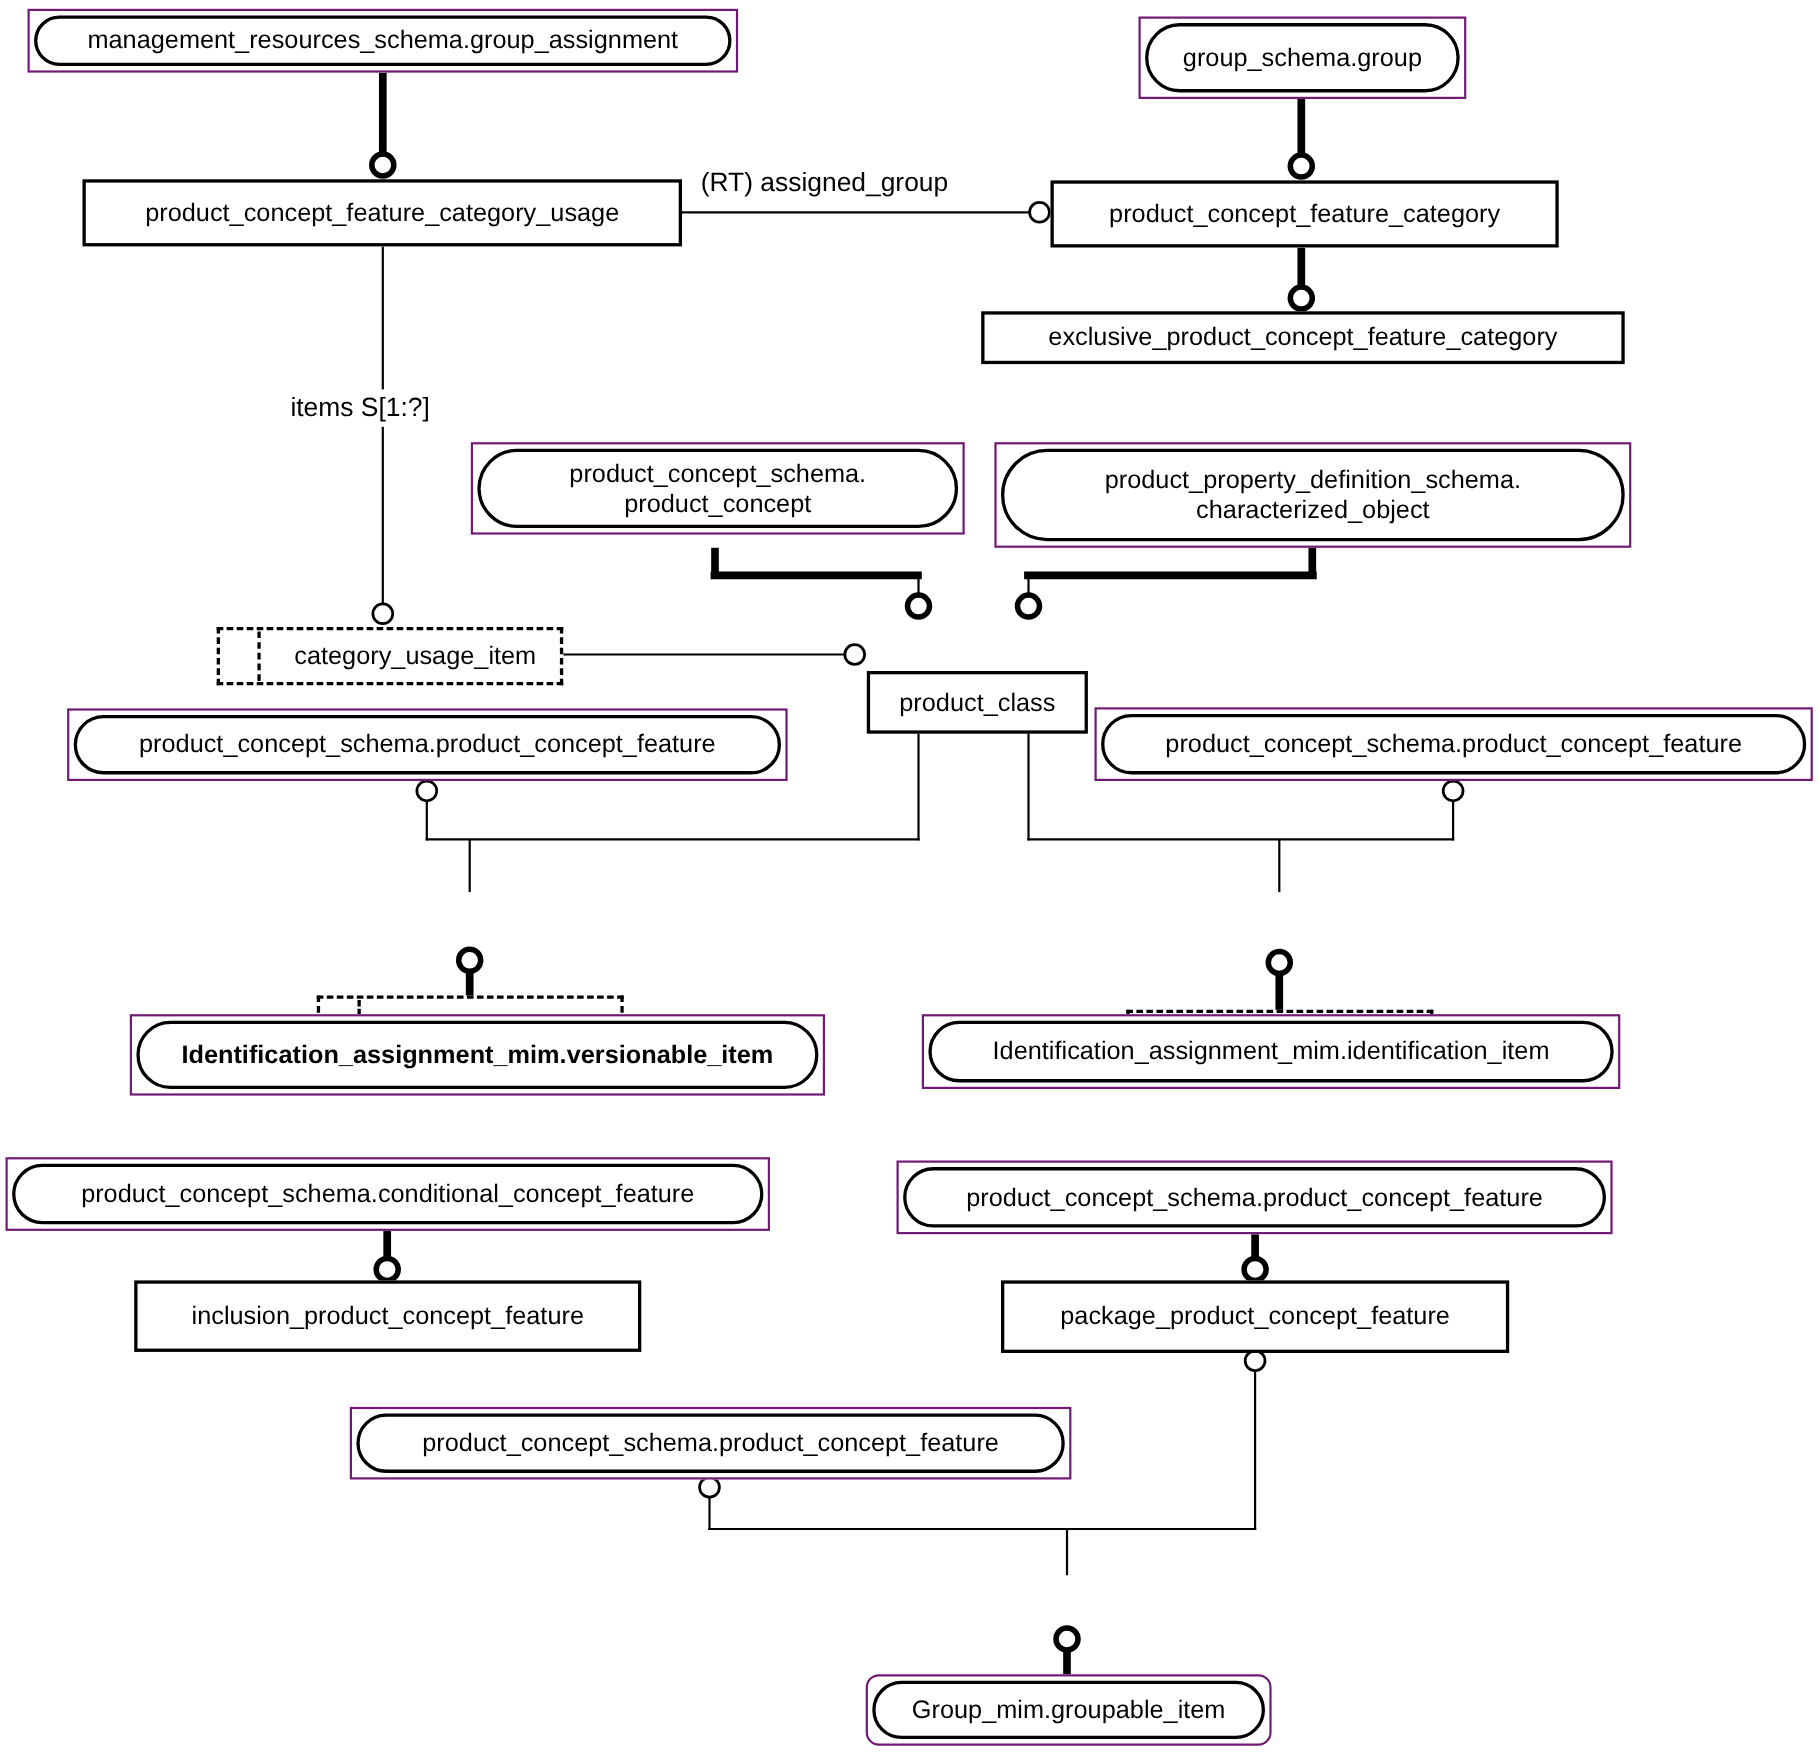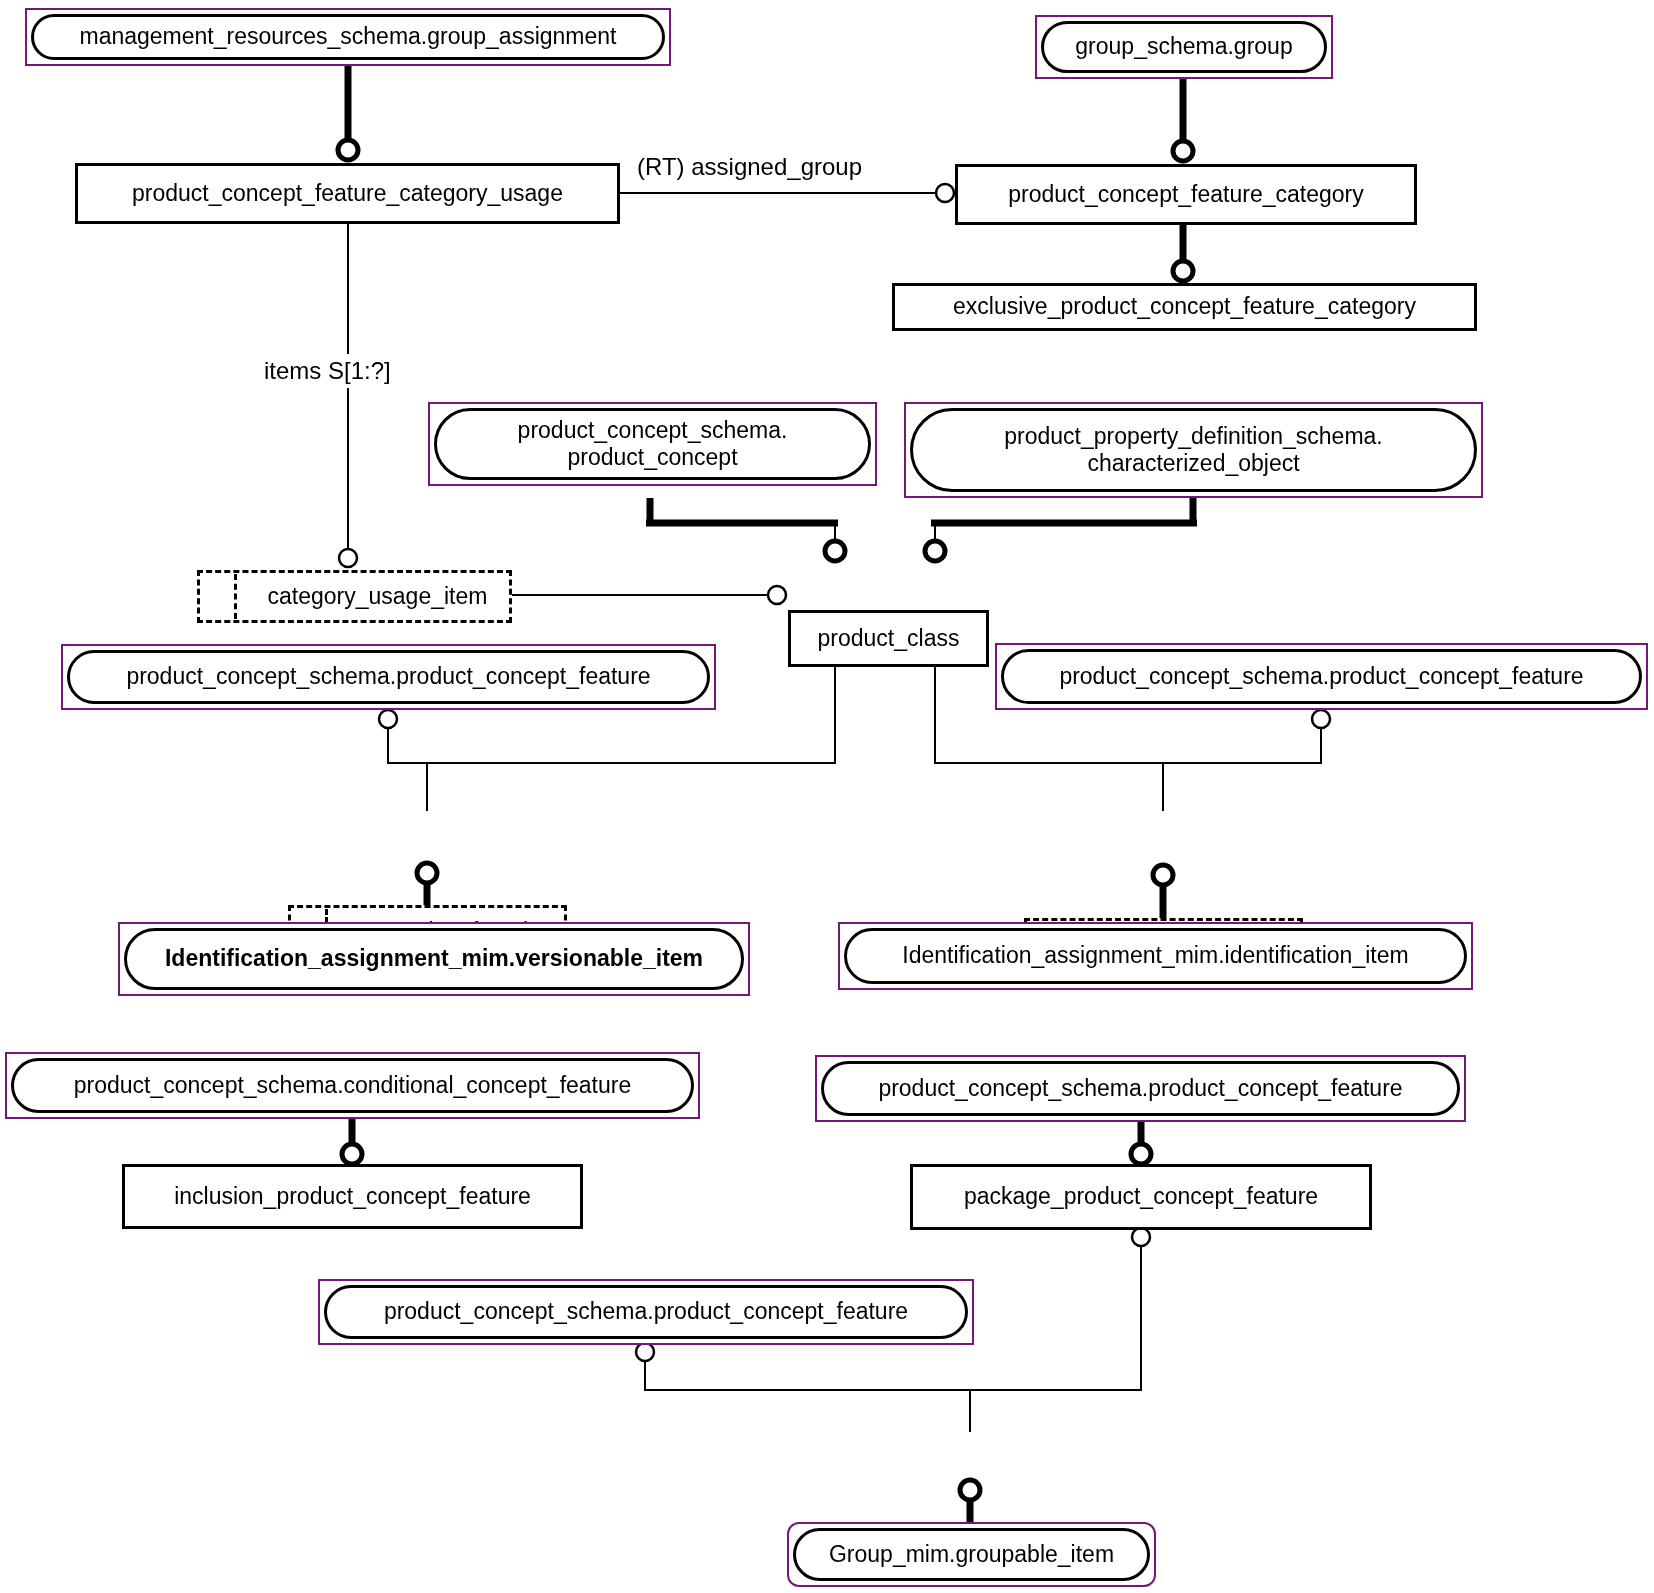--- a/index.html
+++ b/index.html
@@ -105,21 +105,21 @@
       <circle cx="348" cy="558" r="9" fill="#ffffff" stroke="#000000" stroke-width="2.5"></circle>
       <circle cx="777" cy="595" r="9" fill="#ffffff" stroke="#000000" stroke-width="2.5"></circle>
       <circle cx="388" cy="719" r="9" fill="#ffffff" stroke="#000000" stroke-width="2.5"></circle>
       <circle cx="1321" cy="719" r="9" fill="#ffffff" stroke="#000000" stroke-width="2.5"></circle>
       <circle cx="835" cy="632" r="9" fill="#ffffff" stroke="#000000" stroke-width="2.5"></circle>
       <circle cx="935" cy="632" r="9" fill="#ffffff" stroke="#000000" stroke-width="2.5"></circle>
       <circle cx="1141" cy="1237" r="9" fill="#ffffff" stroke="#000000" stroke-width="2.5"></circle>
       <circle cx="645" cy="1352" r="9" fill="#ffffff" stroke="#000000" stroke-width="2.5"></circle>
     </svg>
     <div class="node external" style="left: 25px; top: 8px; width: 646px; height: 58px;"><div class="pill"><span class="lbl">management_resources_schema.group_assignment</span></div></div>
-    <div class="node external" style="left: 1035px; top: 15px; width: 298px; height: 64px;"><div class="pill"><span class="lbl">group_schema.group</span></div></div>
+    <div class="node external" style="left: 1035px; top: 15px; width: 298px; height: 75px;"><div class="pill"><span class="lbl">group_schema.group</span></div></div>
     <div class="node entity" style="left: 75px; top: 163px; width: 545px; height: 61px;"><span class="lbl">product_concept_feature_category_usage</span></div>
     <div class="node entity" style="left: 955px; top: 164px; width: 462px; height: 61px;"><span class="lbl">product_concept_feature_category</span></div>
     <div class="node entity" style="left: 892px; top: 283px; width: 585px; height: 48px;"><span class="lbl">exclusive_product_concept_feature_category</span></div>
     <div class="node external" style="left: 428px; top: 402px; width: 449px; height: 84px;"><div class="pill"><span class="lbl">product_concept_schema.
 product_concept</span></div></div>
     <div class="node external" style="left: 904px; top: 402px; width: 579px; height: 96px;"><div class="pill"><span class="lbl">product_property_definition_schema.
 characterized_object</span></div></div>
     <div class="node select" style="left: 197px; top: 570px; width: 315px; height: 53px;"><span class="lbl">category_usage_item</span></div>
     <div class="node entity" style="left: 788px; top: 563px; width: 201px; height: 57px; margin-top: 47px;"><span class="lbl">product_class</span></div>
     <div class="node external" style="left: 61px; top: 644px; width: 655px; height: 66px;"><div class="pill"><span class="lbl">product_concept_schema.product_concept_feature</span></div></div>

